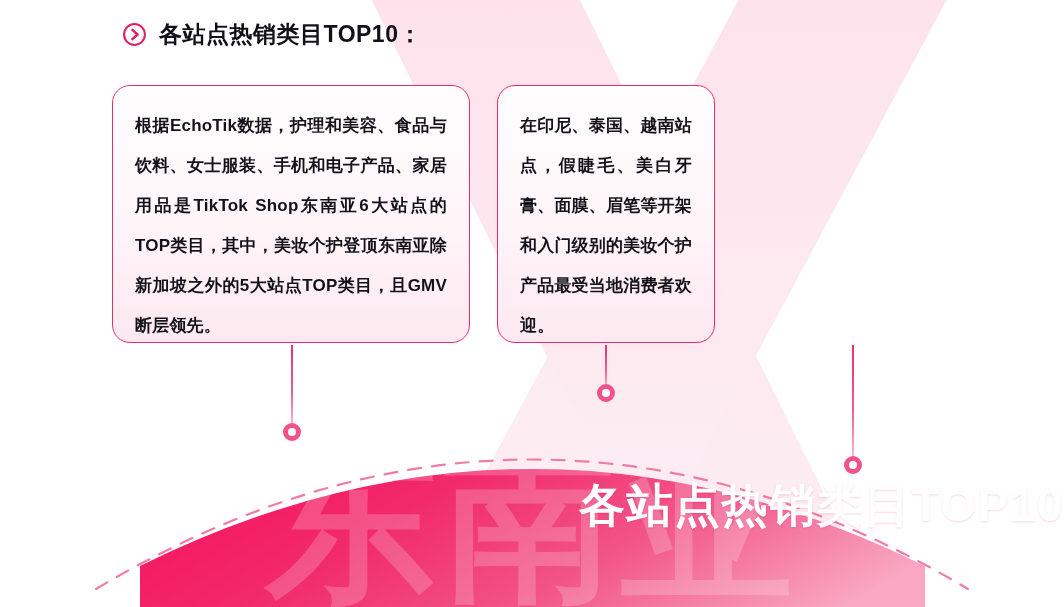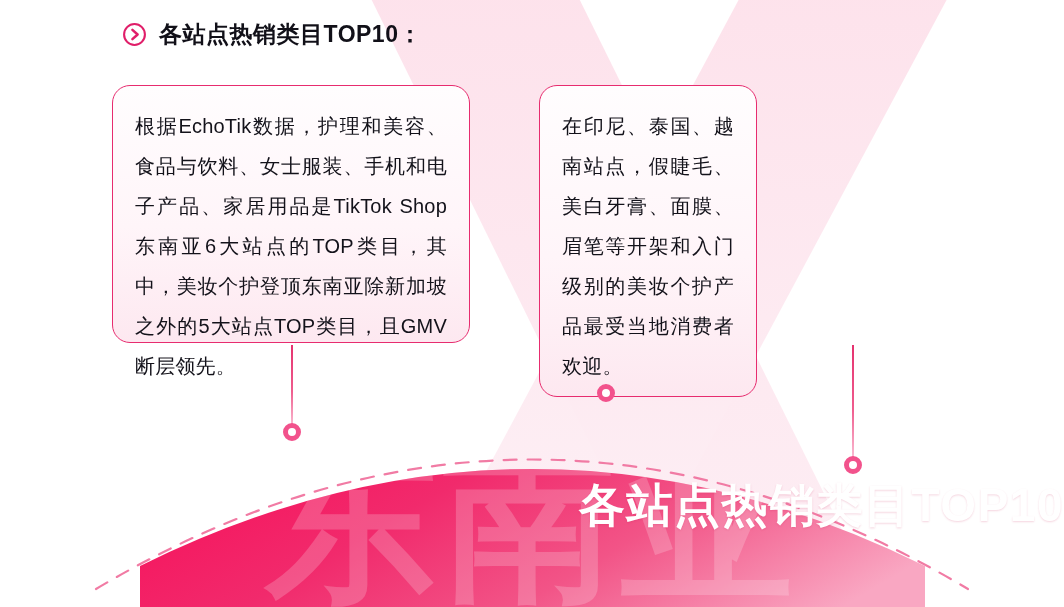--- a/index.html
+++ b/index.html
@@ -56,30 +56,30 @@
   .card {
     position: absolute;
     z-index: 6;
     box-sizing: border-box;
     border: 1.6px solid #e72c6f;
     border-radius: 18px;
     background: linear-gradient(180deg, #fffdfe 0%, #fff5f9 55%, #fde8f0 100%);
     padding: 20px 22px 16px 22px;
   }
   .card-text {
-    font-size: 20px;
+    font-size: 17px;
     line-height: 40px;
     color: #13121a;
     text-align: justify;
     text-justify: inter-ideograph;
     letter-spacing: 0.2px;
-    font-weight: 400;
+    font-weight: 700;
   }
   #card-1 { left: 112px;  top: 85px; width: 358px; height: 258px; }
-  #card-2 { left: 497px;  top: 85px; width: 218px; height: 312px; margin-left: 42px; }
+  #card-2 { left: 497px;  top: 85px; width: 218px; height: 258px; }
   #card-3 { left: 739px;  top: 85px; width: 218px; height: 258px; }
 
   
   .connector {
     position: absolute;
     width: 2px;
     z-index: 4;
     background: linear-gradient(180deg, #e5326f 0%, #ef5d8e 55%, #fbc4d8 100%);
   }
   #conn-1 { left: 291px; top: 345px; height: 84px; }

